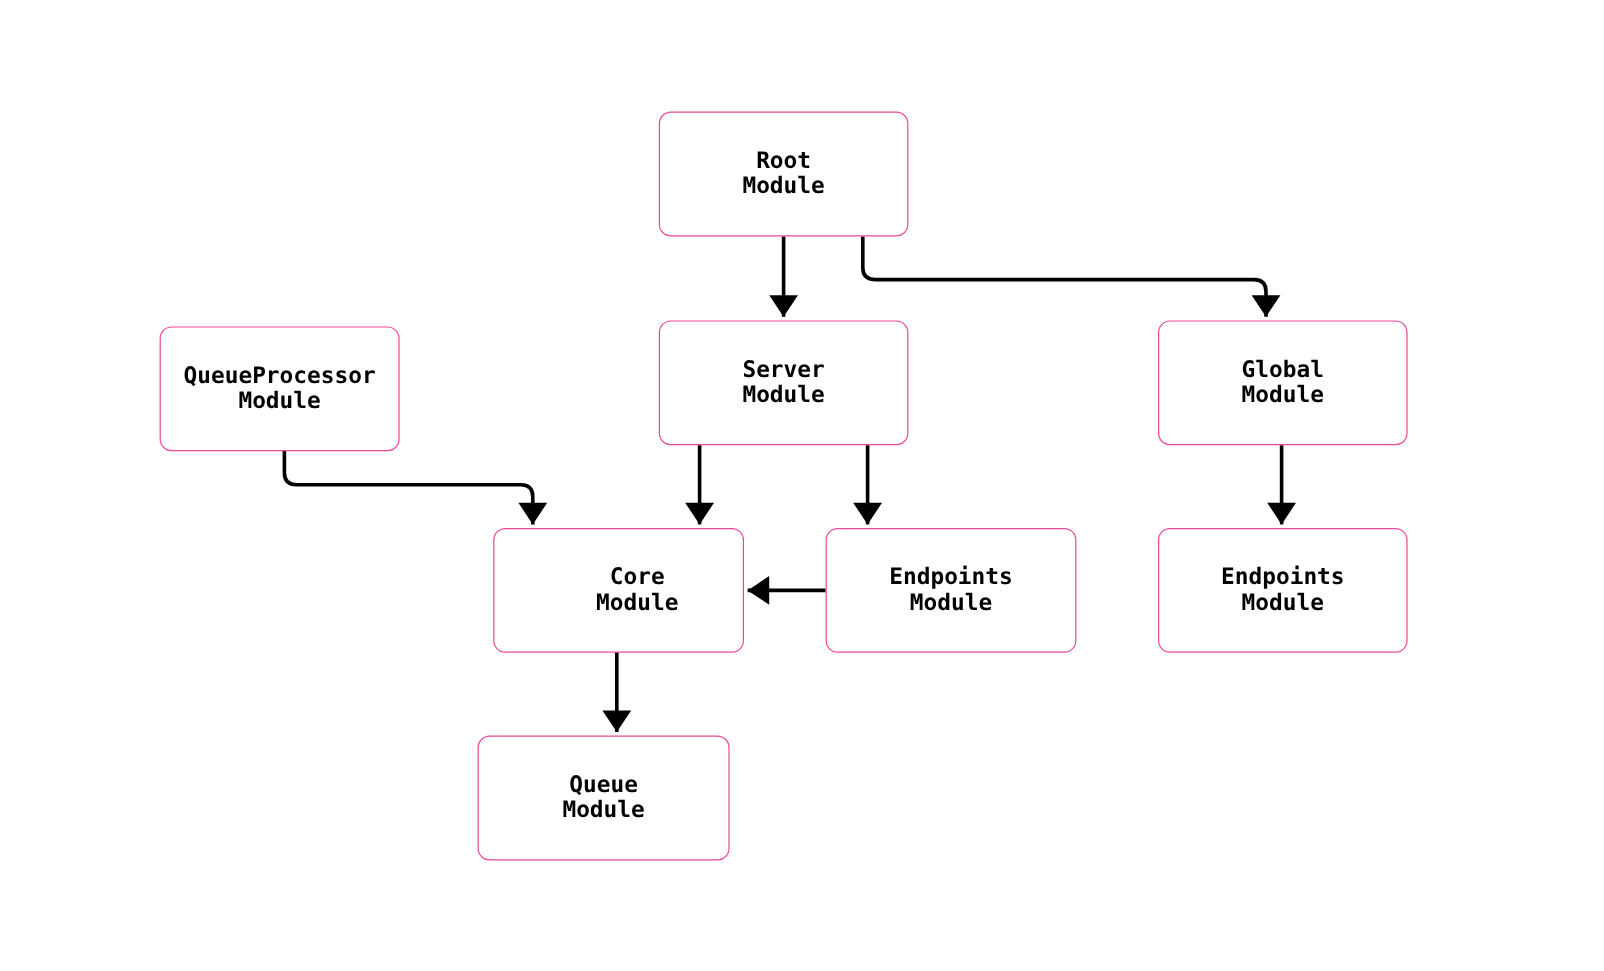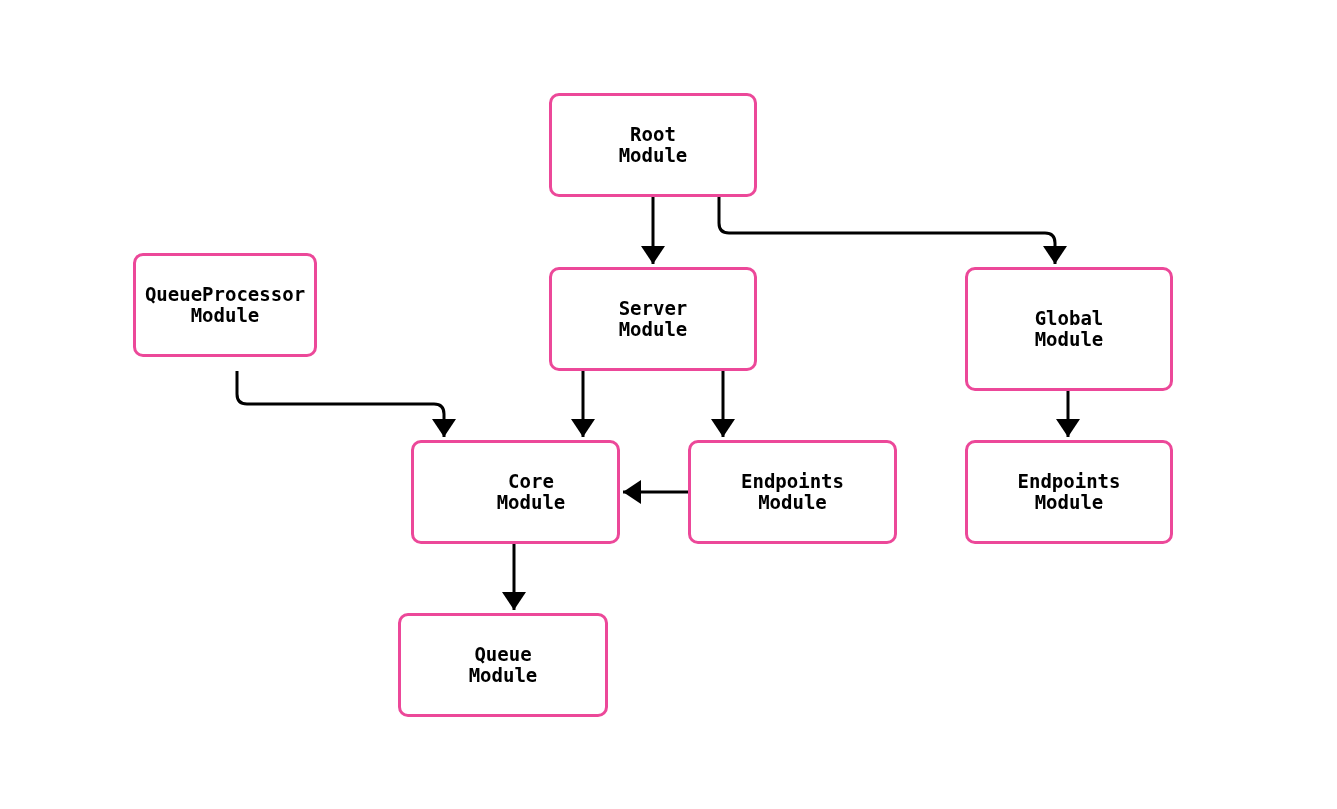--- a/index.html
+++ b/index.html
@@ -23,21 +23,21 @@
     height: 809px;
   }
   .edges path.edge {
     stroke: #000000;
     stroke-width: 3;
     fill: none;
   }
   .node {
     position: absolute;
     box-sizing: border-box;
-    border: 3px solid #ec4899;
+    border: 1px solid #ec4899;
     border-radius: 10px;
     background: #ffffff;
     color: #000000;
     display: flex;
     align-items: center;
     justify-content: center;
   }
   .node .label {
     font: bold 19px/21px "DejaVu Sans Mono", monospace;
     text-align: center;
@@ -64,31 +64,31 @@
     <path class="edge" d="M 688 492 L 623 492" marker-end="url(#arrowhead)"></path>
     <path class="edge" d="M 1068 371 L 1068 437" marker-end="url(#arrowhead)"></path>
     <path class="edge" d="M 514 543 L 514 610" marker-end="url(#arrowhead)"></path>
   </svg>
 
   <div class="node" style="left:549px; top:93px;  width:208px; height:104px;">
     <span class="label">Root
 Module</span>
   </div>
 
-  <div class="node" style="left:133px; top:253px; width:184px; height:104px;">
+  <div class="node" style="left:133px; top:272px; width:200px; height:104px;">
     <span class="label">QueueProcessor
 Module</span>
   </div>
 
   <div class="node" style="left:549px; top:267px; width:208px; height:104px;">
     <span class="label">Server
 Module</span>
   </div>
 
-  <div class="node" style="left:965px; top:267px; width:208px; height:124px;">
+  <div class="node" style="left:965px; top:267px; width:208px; height:104px;">
     <span class="label">Global
 Module</span>
   </div>
 
   <div class="node" style="left:411px; top:440px; width:209px; height:104px;padding-left:31px;">
     <span class="label">Core
 Module</span>
   </div>
 
   <div class="node" style="left:688px; top:440px; width:209px; height:104px;">

